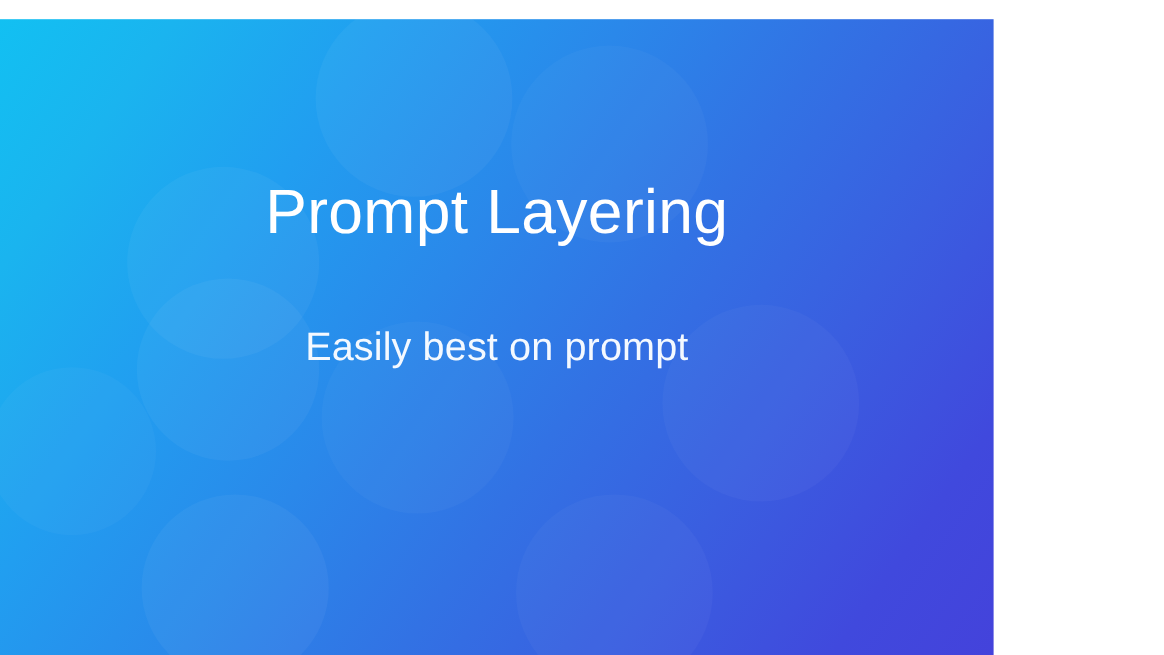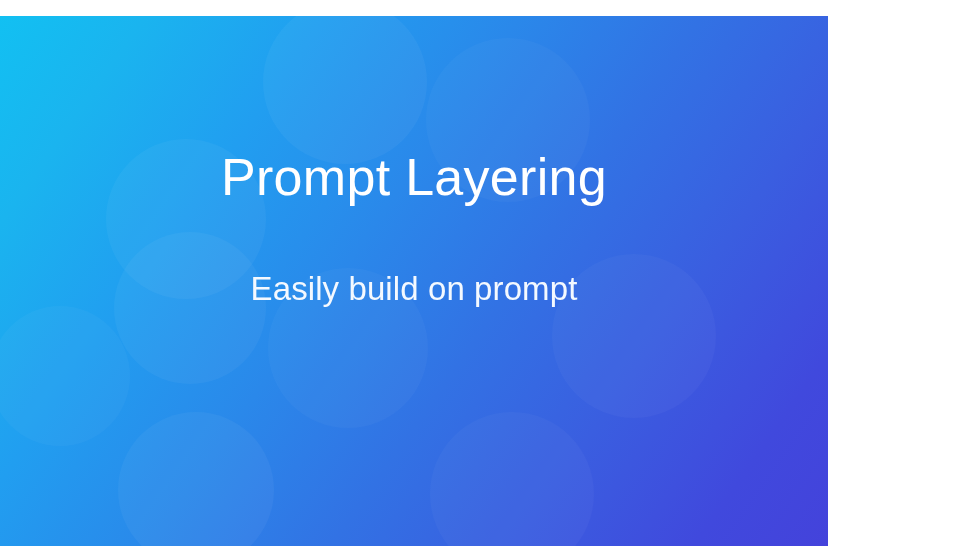--- a/index.html
+++ b/index.html
@@ -97,17 +97,17 @@
     <span class="blob" style="left:118px;  top:396px; width:156px; height:156px;"></span>
     <span class="blob soft" style="left:430px;  top:396px; width:164px; height:164px;"></span>
     <span class="blob soft" style="left:-10px;  top:290px; width:140px; height:140px;"></span>
   </div>
 
   <div id="content">
 
     <h1 id="slide-title">Prompt Layering</h1>
 
     <p id="slide-subtitle">
-      <span class="line">Easily build on prompt</span>
+      <span class="line">Easily best on prompt</span>
     </p>
 
   </div>
 </div>
 
 </body></html>

